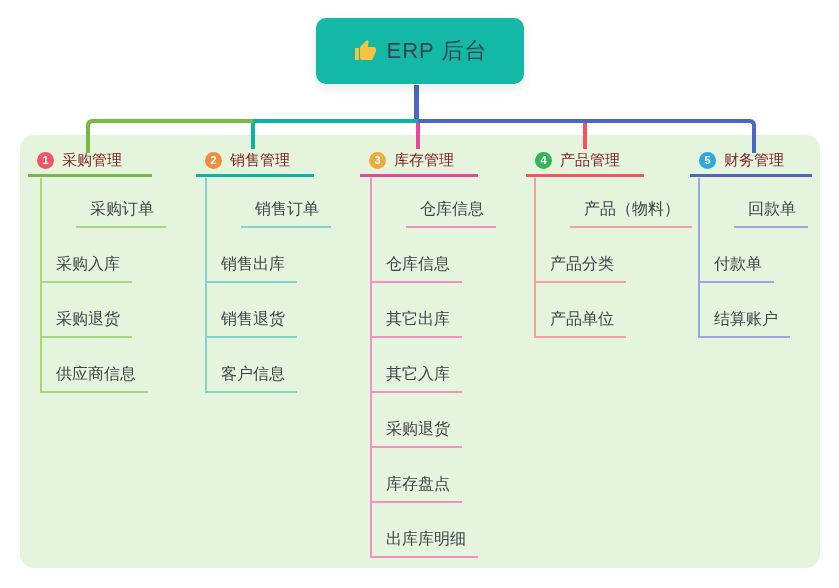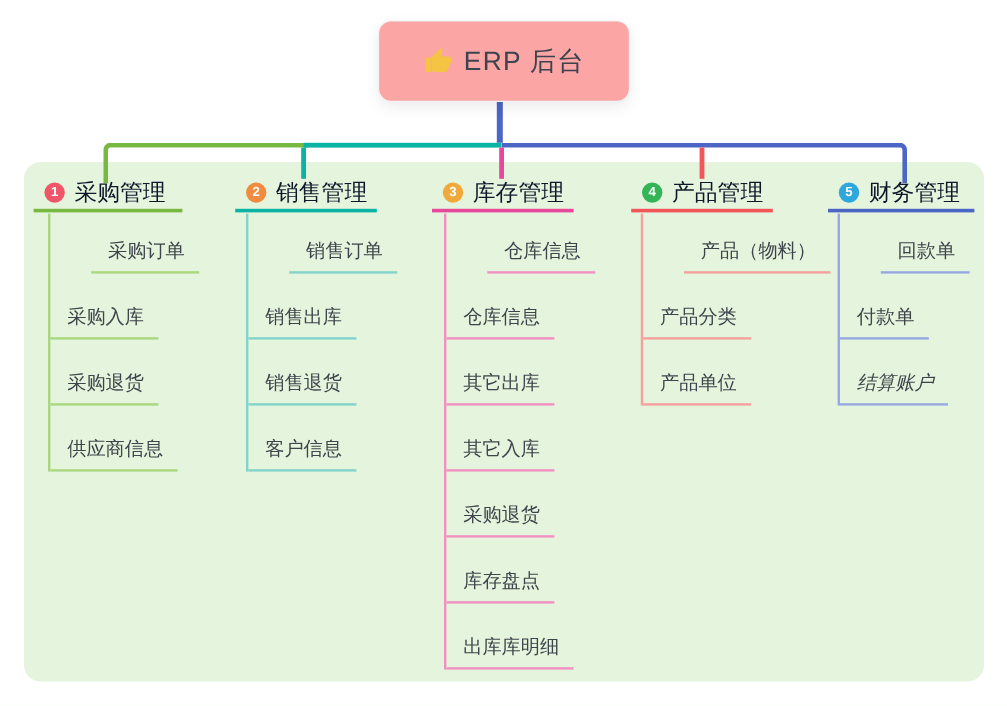--- a/index.html
+++ b/index.html
@@ -5,21 +5,21 @@
   html,body{margin:0;padding:0;background:#ffffff;}
   body{font-family:"Liberation Sans","DejaVu Sans",sans-serif;}
   .canvas{position:relative;width:839px;height:588px;background:#ffffff;overflow:hidden;}
 
   
   .panel{position:absolute;left:20px;top:135px;width:800px;height:433px;
          background:#e5f4dd;border-radius:14px;}
 
   
   .root-card{position:absolute;left:316px;top:18px;width:208px;height:66px;
-             background:#fca5a5;border-radius:10px;
+             background:#14b8a6;border-radius:10px;
              box-shadow:0 0 0 1px #f1f1f1,0 4px 12px rgba(0,0,0,.09);
              display:flex;align-items:center;justify-content:center;gap:10px;}
   .root-label{font-size:22px;color:#3c434d;letter-spacing:1px;}
   .thumb-icon{width:24px;height:24px;display:inline-block;}
 
   
   .root-drop{position:absolute;left:414px;top:84px;width:5px;height:35px;background:#4c66c5;}
   .corner-left{position:absolute;left:86px;top:119px;width:167px;height:30px;
                border-top:4px solid #78b944;border-left:4px solid #78b944;
                border-top-left-radius:6px;}
@@ -37,21 +37,21 @@
   .b1{--tl:28px;--tw:124px;--cl:40px;}
   .b2{--tl:196px;--tw:118px;--cl:205px;}
   .b3{--tl:360px;--tw:118px;--cl:370px;}
   .b4{--tl:526px;--tw:118px;--cl:534px;}
   .b5{--tl:690px;--tw:122px;--cl:698px;}
   .branch-title{position:absolute;left:var(--tl);top:147px;width:var(--tw);height:30px;
                 border-bottom:3px solid #999;display:flex;align-items:center;gap:8px;
                 padding-left:9px;box-sizing:border-box;}
   .badge{width:17px;height:17px;border-radius:50%;flex:0 0 17px;
          color:#ffffff;font-size:11px;font-weight:bold;line-height:17px;text-align:center;}
-  .branch-label{font-size:19px;color:#0f172a;white-space:nowrap;}
+  .branch-label{font-size:15px;color:#7f1d1d;white-space:nowrap;}
   .sub-col{position:absolute;left:var(--cl);top:178px;border-left:2px solid #ccc;}
   .sub-item{height:55px;display:flex;align-items:flex-end;}
   .sub-item:first-child{height:50px;padding-left:34px;}
   .sub-label{display:inline-block;border-bottom:2px solid #ccc;
              padding:0 12px 6px 14px;font-size:16px;color:#3e444b;white-space:nowrap;}
 </style>
 </head>
 <body>
 
 <div class="canvas">
@@ -172,19 +172,19 @@
         <span class="branch-label">财务管理</span>
       </div>
       <div class="sub-col" style="border-left-color: rgb(151, 169, 224);">
           <div class="sub-item">
             <span class="sub-label" style="border-bottom-color: rgb(151, 169, 224);">回款单</span>
           </div>
           <div class="sub-item">
             <span class="sub-label" style="border-bottom-color: rgb(151, 169, 224);">付款单</span>
           </div>
           <div class="sub-item">
-            <span class="sub-label" style="border-bottom-color: rgb(151, 169, 224); font-style: italic;">结算账户</span>
+            <span class="sub-label" style="border-bottom-color: rgb(151, 169, 224);">结算账户</span>
           </div>
         </div>
     </div>
   </div>
 
 </div>
 
 </body></html>

